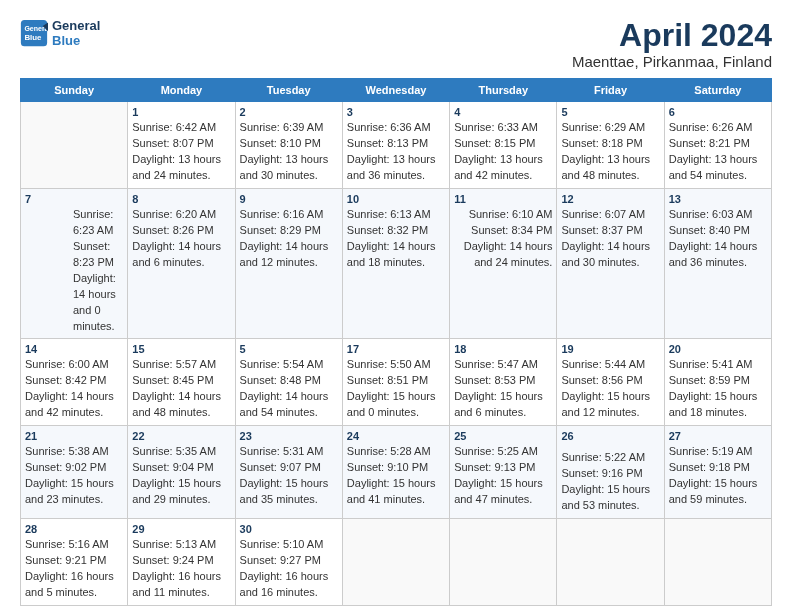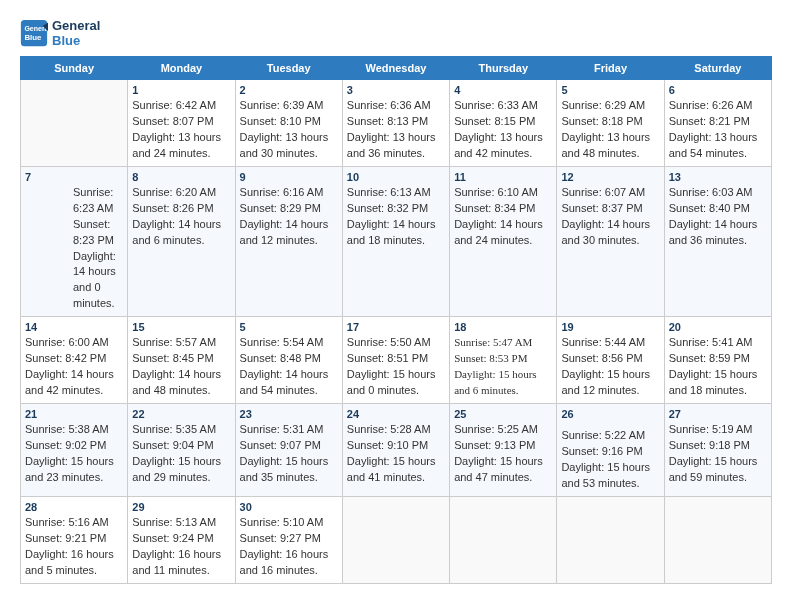--- a/index.html
+++ b/index.html
@@ -96,20 +96,24 @@
         <rect x="1" y="1" width="30" height="30" rx="4" fill="#2e7bbf"></rect>
         <text x="5" y="14" font-size="8" fill="white" font-family="Arial" font-weight="bold">General</text>
         <text x="5" y="24" font-size="9" fill="white" font-family="Arial" font-weight="bold">Blue</text>
         <polygon points="26,8 32,4 32,14" fill="#1a3a5c"></polygon>
       </svg>
       <div>
         <div style="font-size:13px;font-weight:bold;color:#1a3a5c;">General</div>
         <div style="font-size:13px;font-weight:bold;color:#2e7bbf;">Blue</div>
       </div>
     </div>
+    <div class="title-block">
+      <h1>April 2024</h1>
+      <h2>Maenttae, Pirkanmaa, Finland</h2>
+    </div>
   </div>
 
   <table class="calendar">
     <thead>
       <tr>
         <th>Sunday</th>
         <th>Monday</th>
         <th>Tuesday</th>
         <th>Wednesday</th>
         <th>Thursday</th>
@@ -187,21 +191,21 @@
           </td>
           <td>
             <span class="cell-date">10</span>
             <div class="cell-info" style="white-space: pre-line;">Sunrise: 6:13 AM
 Sunset: 8:32 PM
 Daylight: 14 hours
 and 18 minutes.</div>
           </td>
           <td>
             <span class="cell-date">11</span>
-            <div class="cell-info" style="white-space: pre-line;">Sunrise: 6:10 AM
+            <div class="cell-info" style="white-space: pre-line; text-align: right;">Sunrise: 6:10 AM
 Sunset: 8:34 PM
 Daylight: 14 hours
 and 24 minutes.</div>
           </td>
           <td>
             <span class="cell-date">12</span>
             <div class="cell-info" style="white-space: pre-line;">Sunrise: 6:07 AM
 Sunset: 8:37 PM
 Daylight: 14 hours
 and 30 minutes.</div>
@@ -238,21 +242,21 @@
           </td>
           <td>
             <span class="cell-date">17</span>
             <div class="cell-info" style="white-space: pre-line;">Sunrise: 5:50 AM
 Sunset: 8:51 PM
 Daylight: 15 hours
 and 0 minutes.</div>
           </td>
           <td>
             <span class="cell-date">18</span>
-            <div class="cell-info" style="white-space: pre-line; font-family: Liberation Serif, serif;">Sunrise: 5:47 AM
+            <div class="cell-info" style="white-space: pre-line;">Sunrise: 5:47 AM
 Sunset: 8:53 PM
 Daylight: 15 hours
 and 6 minutes.</div>
           </td>
           <td>
             <span class="cell-date">19</span>
             <div class="cell-info" style="white-space: pre-line;">Sunrise: 5:44 AM
 Sunset: 8:56 PM
 Daylight: 15 hours
 and 12 minutes.</div>

